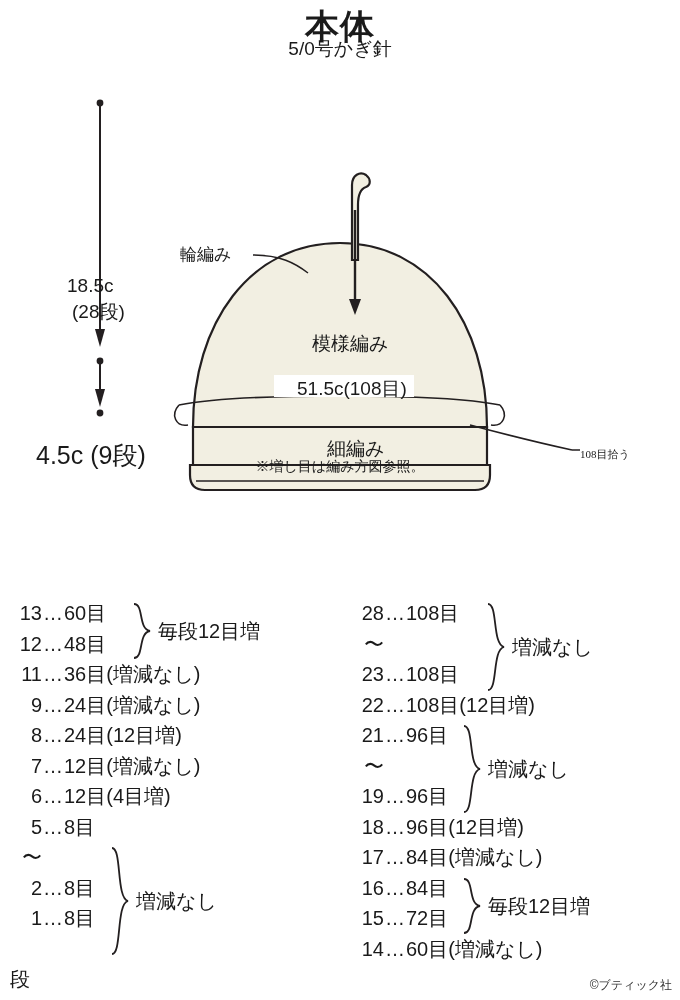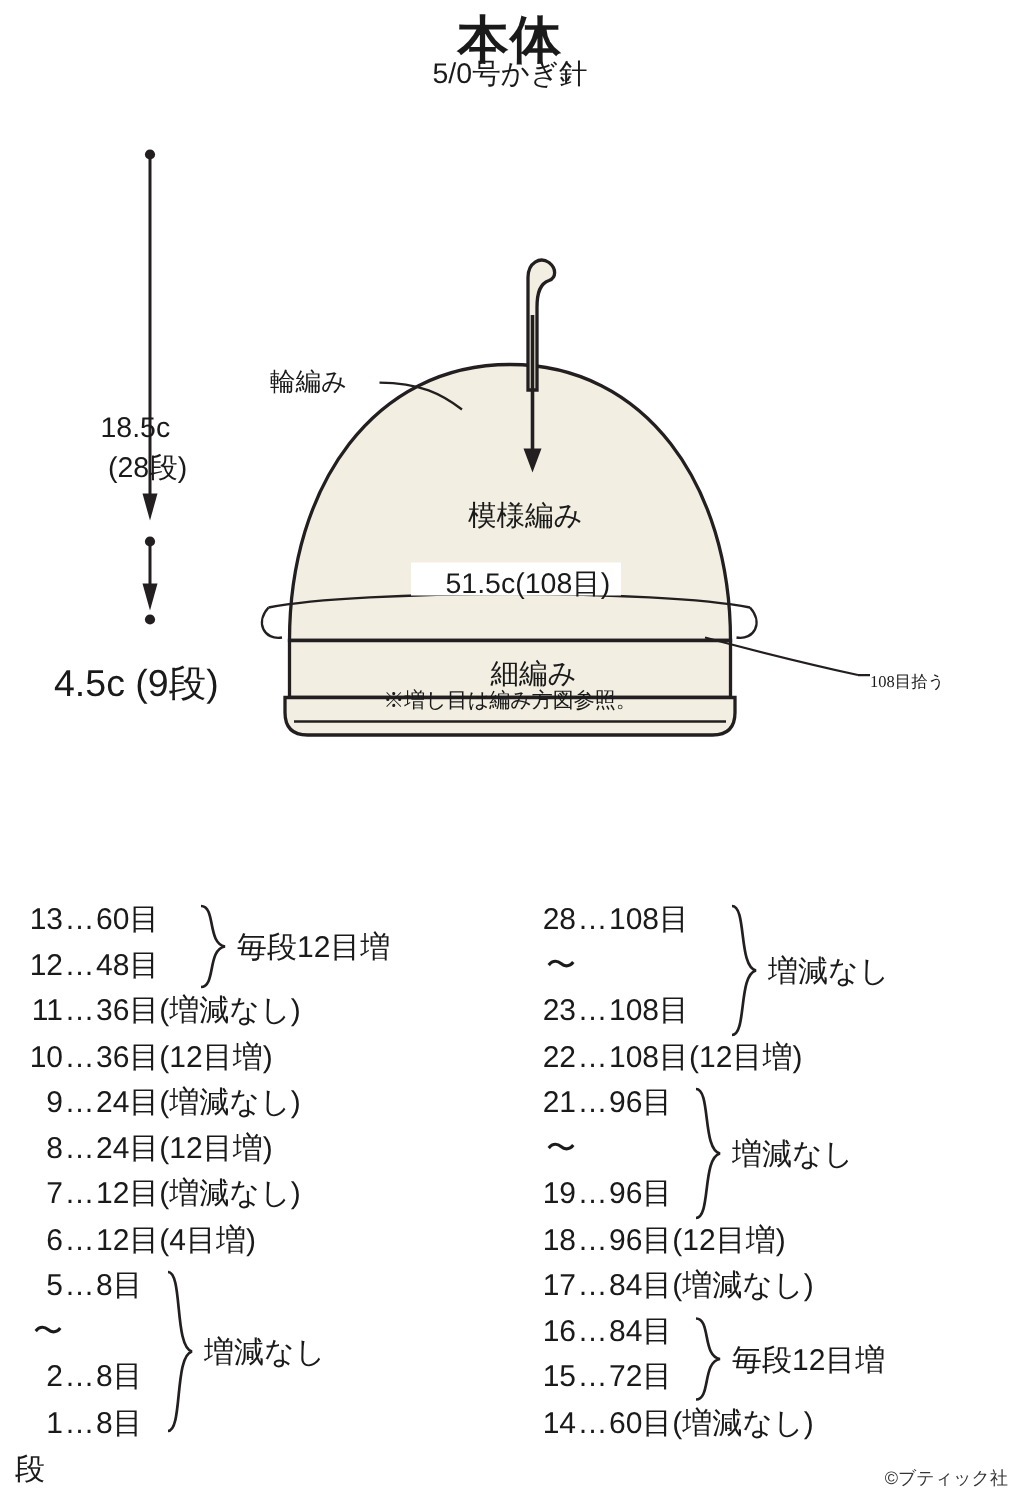--- a/index.html
+++ b/index.html
@@ -197,23 +197,20 @@
       <div class="row-line">
         <span class="rnum">13</span><span class="rdots">…</span><span class="rtext">60目</span>
       </div>
       <div class="row-line">
         <span class="rnum">12</span><span class="rdots">…</span><span class="rtext">48目</span>
       </div>
       <div class="row-line">
         <span class="rnum">11</span><span class="rdots">…</span><span class="rtext">36目(増減なし)</span>
       </div>
       <div class="row-line">
-        <span class="rnum">10</span><span class="rdots">…</span><span class="rtext">36目(12目増)</span>
-      </div>
-      <div class="row-line">
         <span class="rnum">9</span><span class="rdots">…</span><span class="rtext">24目(増減なし)</span>
       </div>
       <div class="row-line">
         <span class="rnum">8</span><span class="rdots">…</span><span class="rtext">24目(12目増)</span>
       </div>
       <div class="row-line">
         <span class="rnum">7</span><span class="rdots">…</span><span class="rtext">12目(増減なし)</span>
       </div>
       <div class="row-line">
         <span class="rnum">6</span><span class="rdots">…</span><span class="rtext">12目(4目増)</span>

